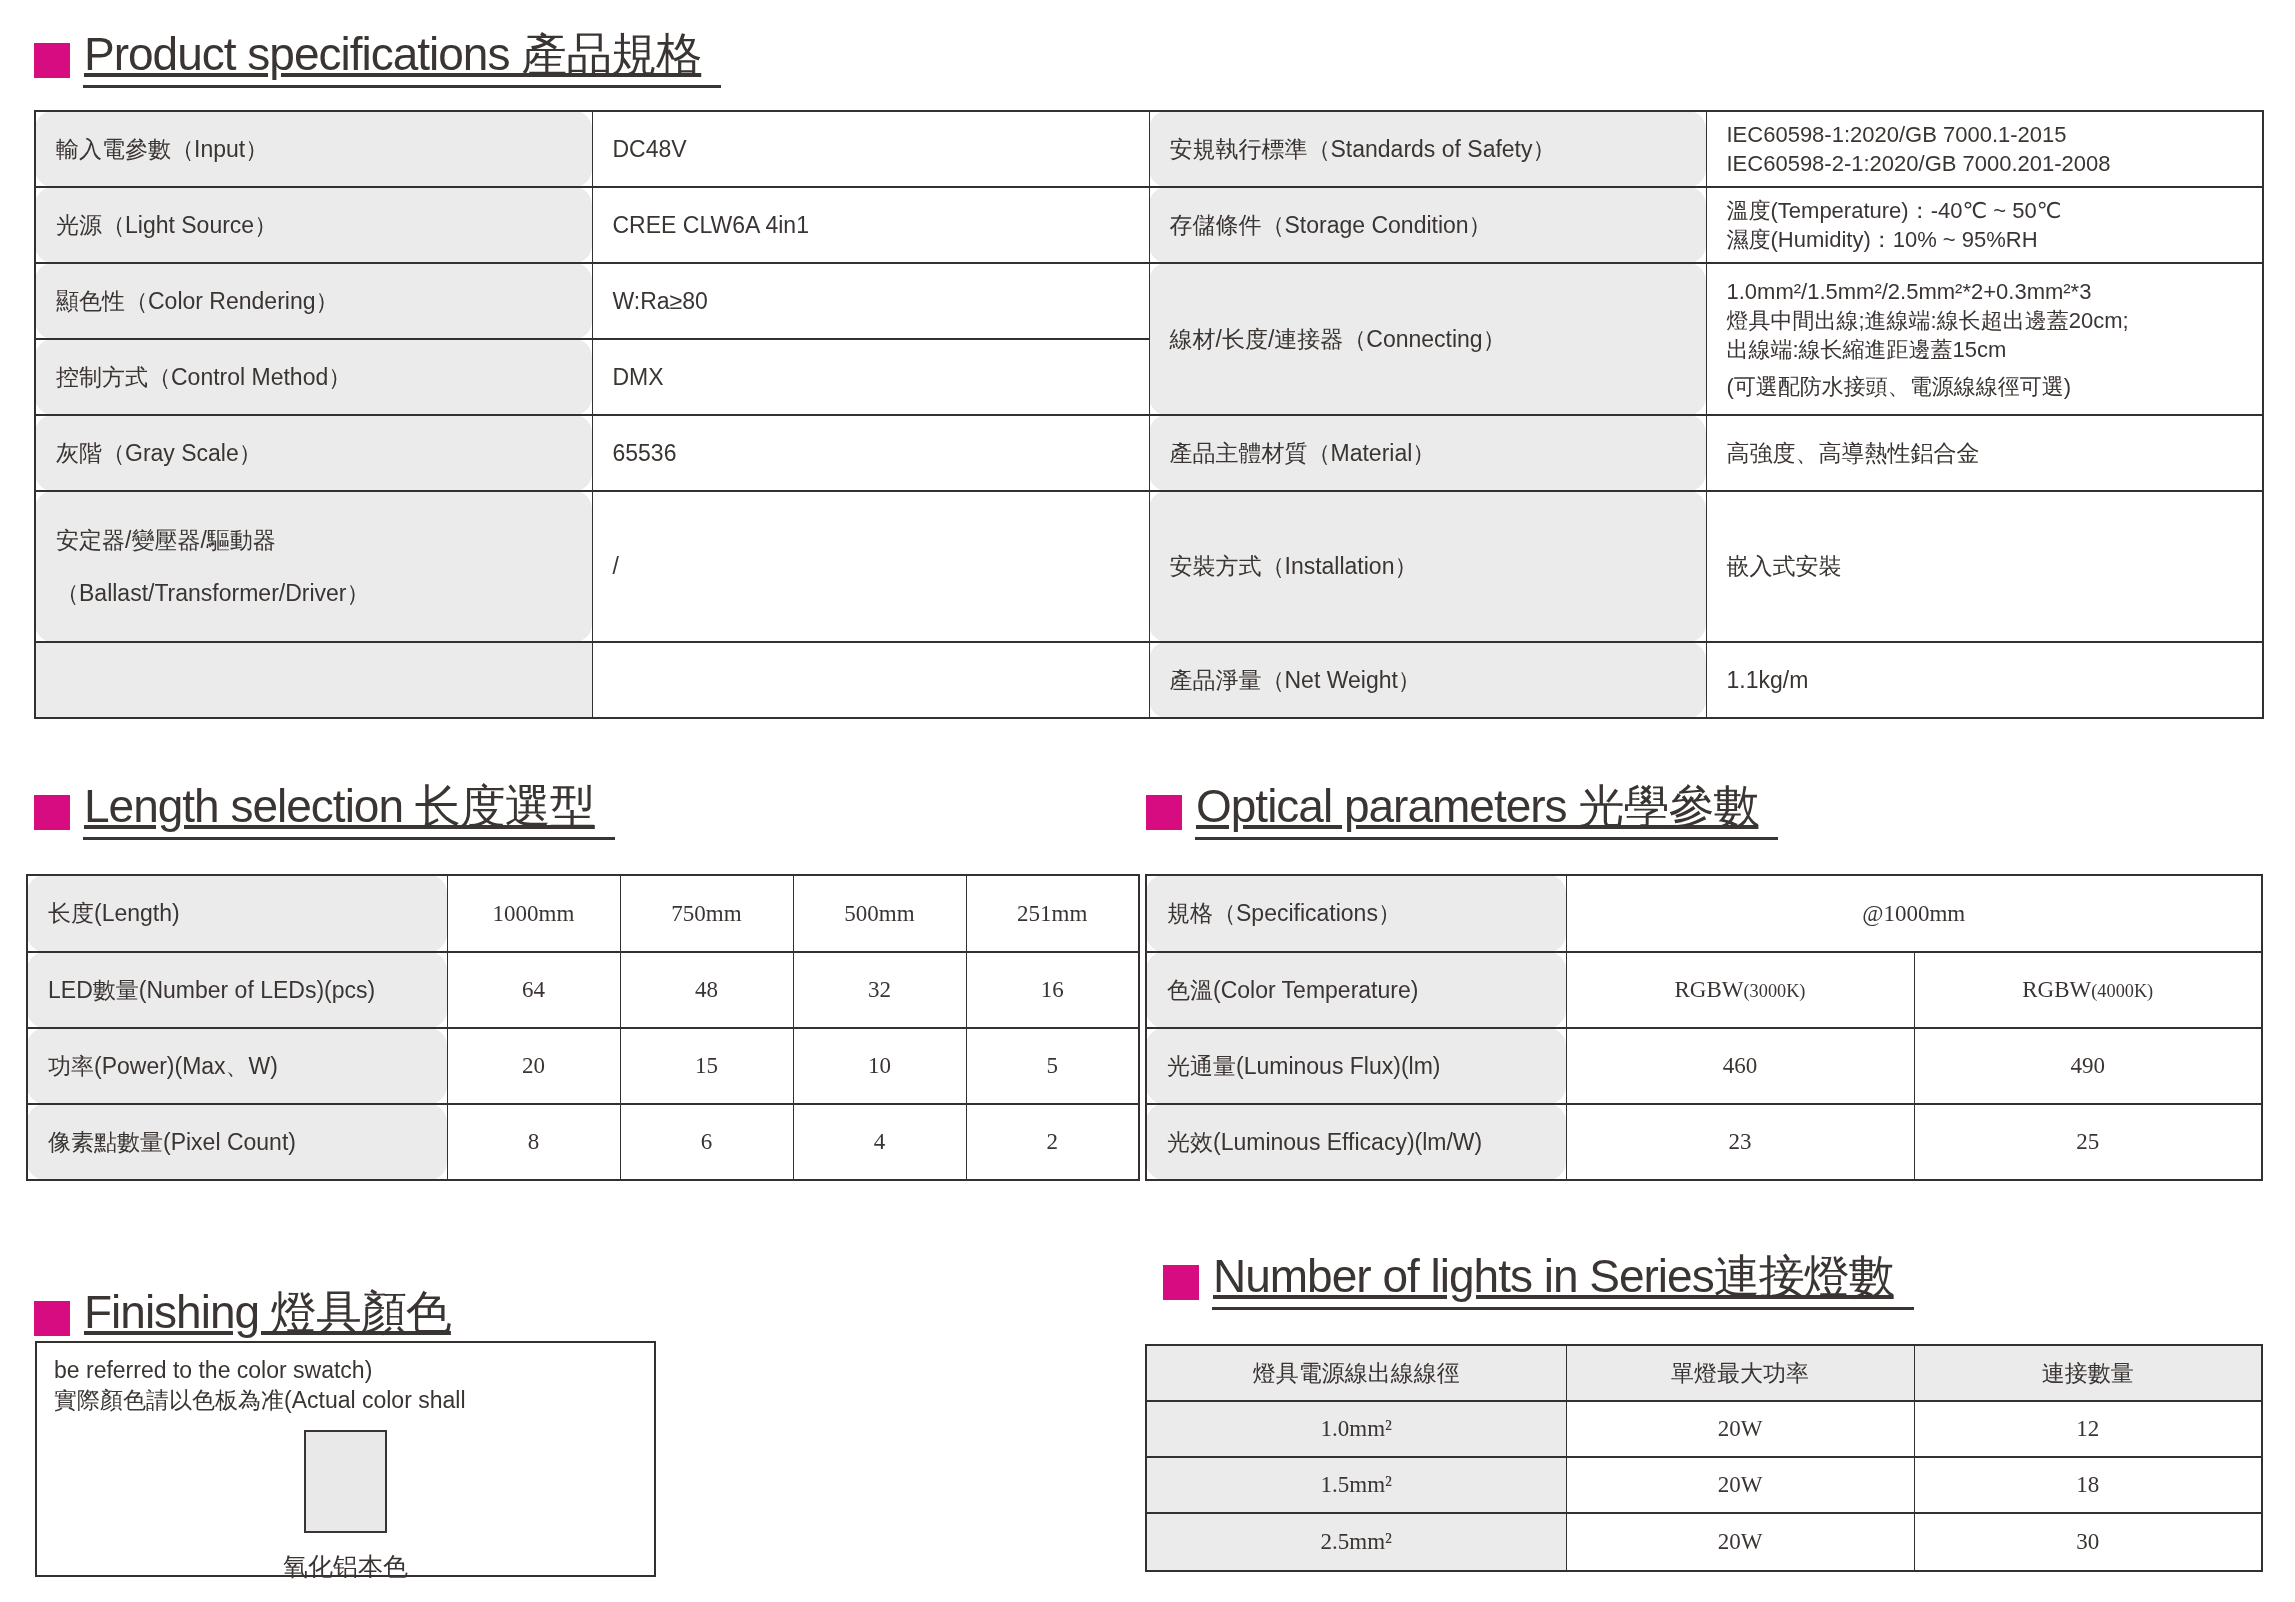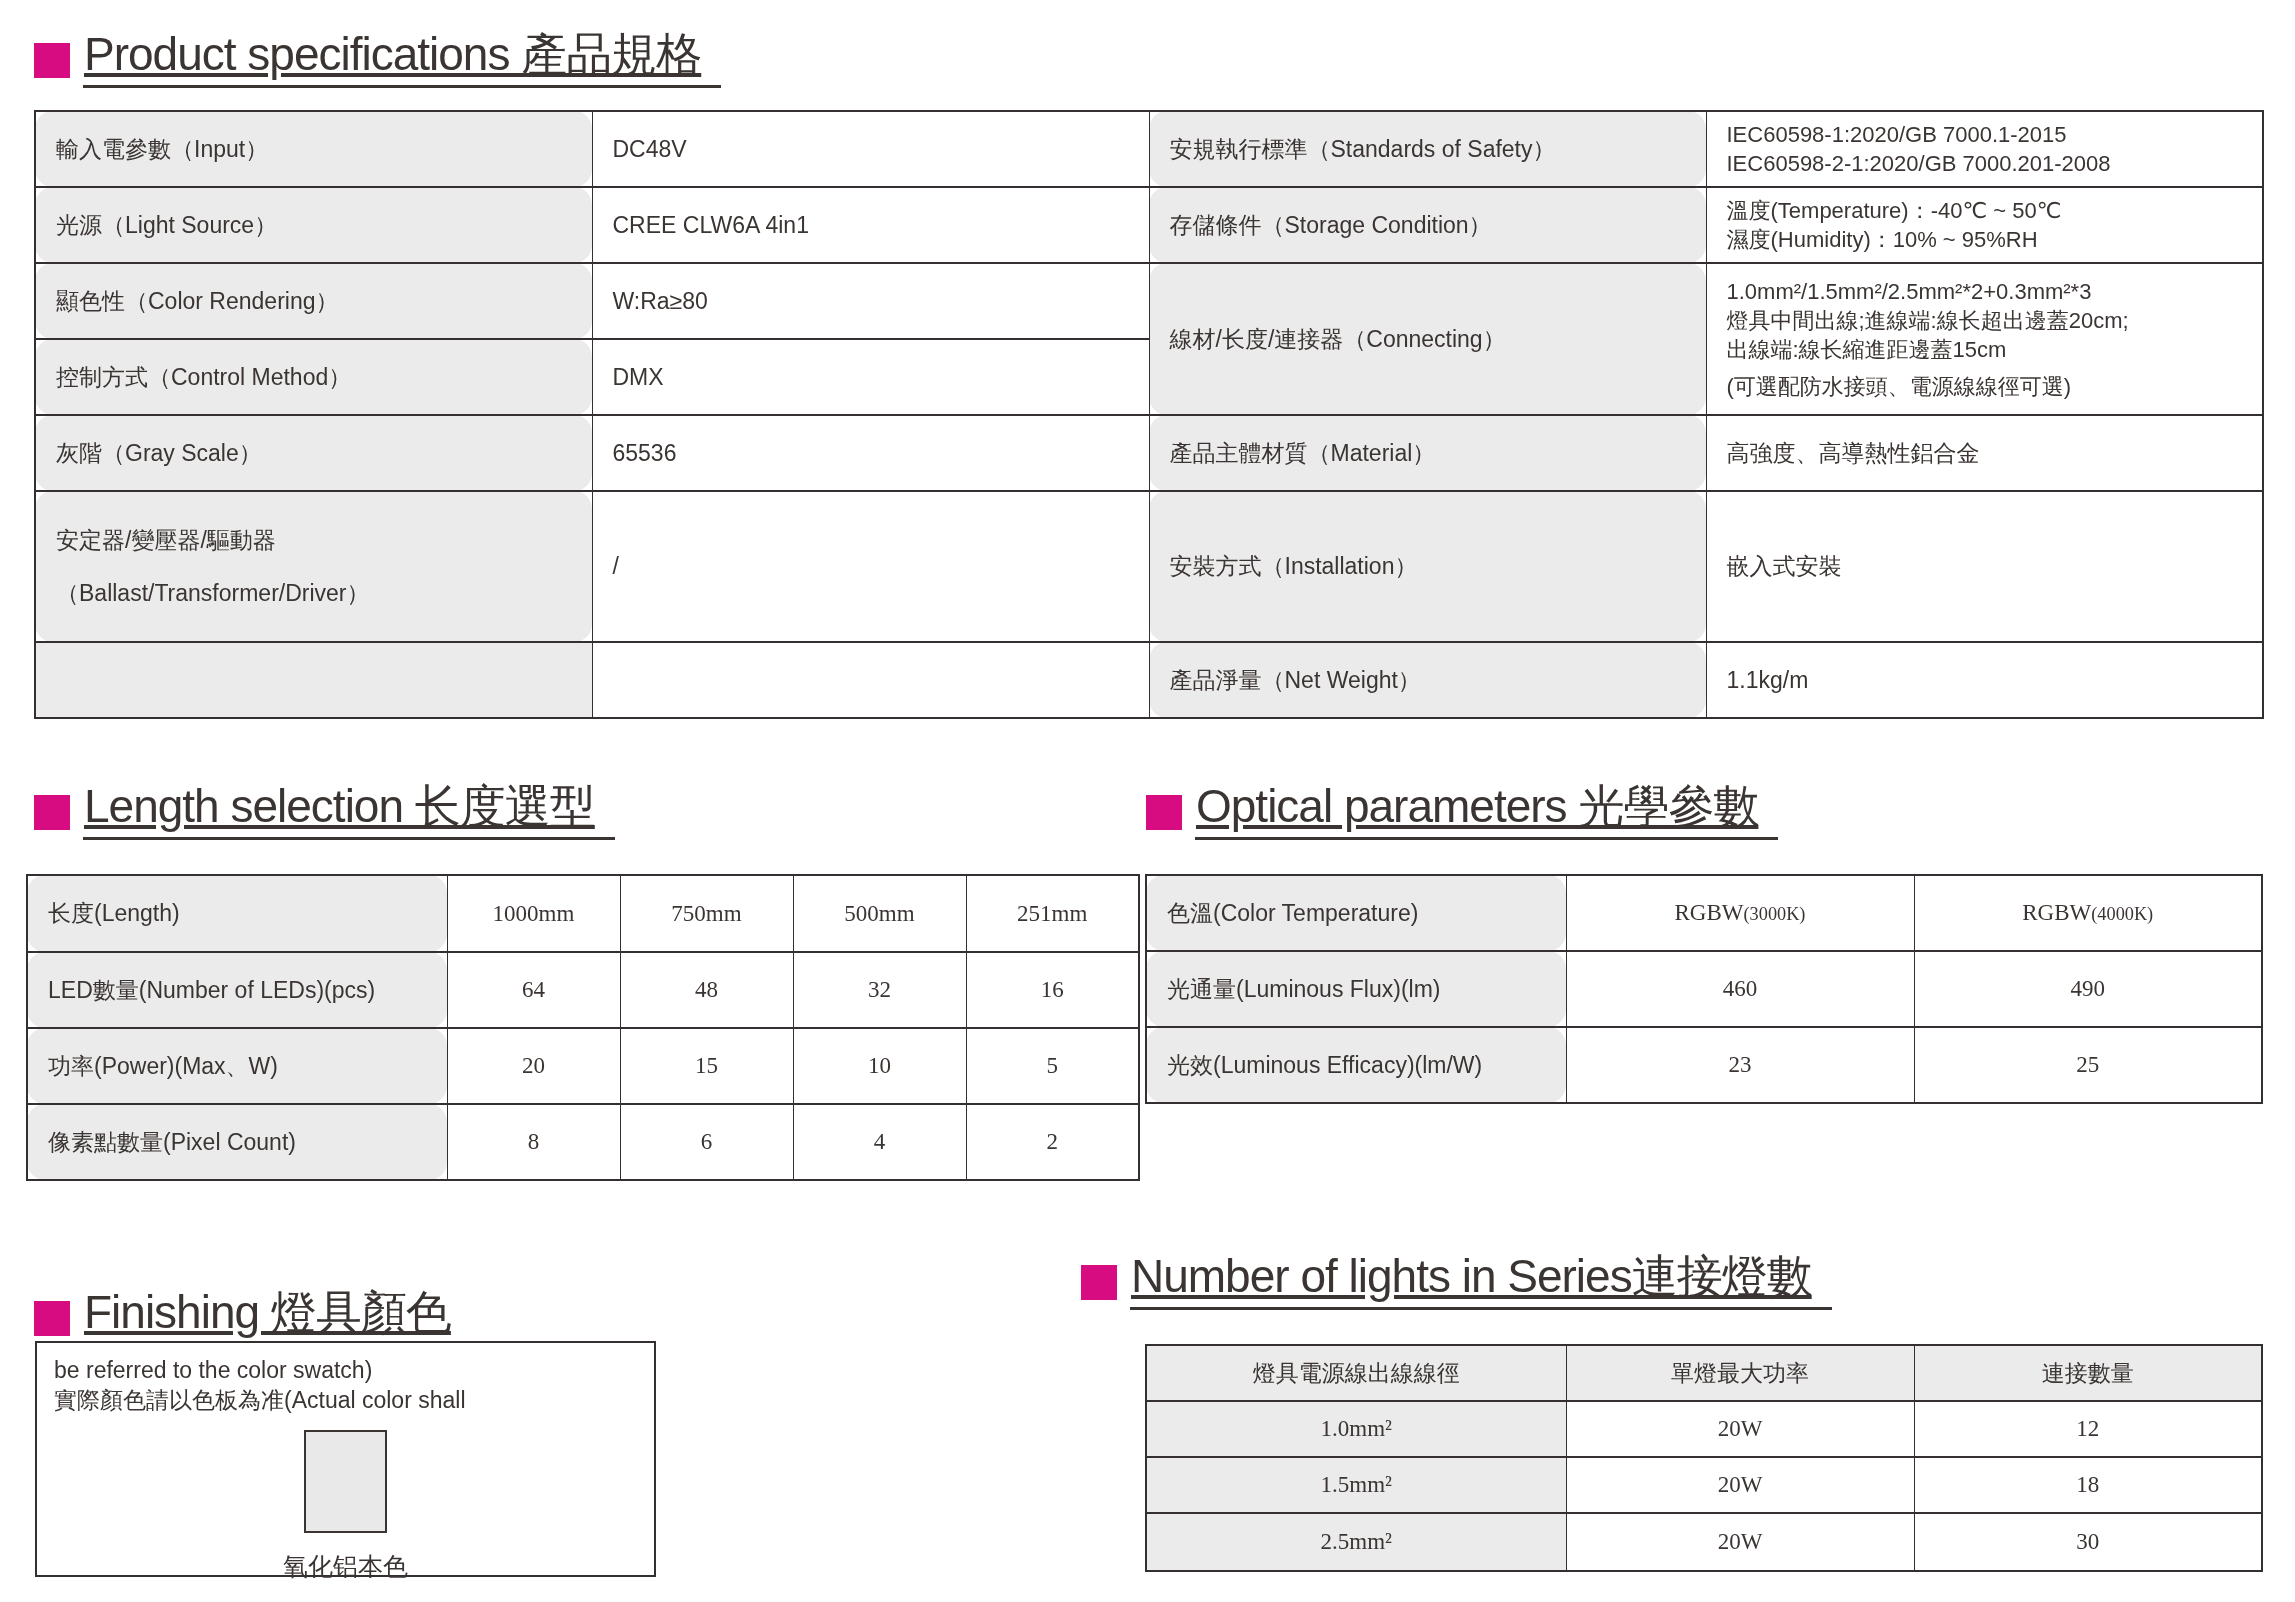--- a/index.html
+++ b/index.html
@@ -37,21 +37,21 @@
     border:2.5px solid #343030;background:#ffffff;
   }
   .fin-note{margin:13px 9px 0 17px;font-size:23px;line-height:1.3;}
   .fin-swatch{width:79px;height:99px;background:#e9e9e9;border:2.5px solid #3a3432;margin:14px auto 0 auto;}
   .fin-label{text-align:center;font-size:25px;margin-top:17px;}
   
   #t-product{left:34px;top:31px;}
   #t-length{left:34px;top:783px;}
   #t-optical{left:1146px;top:783px;}
   #t-finishing{left:34px;top:1289px;}
-  #t-series{left:1081px;top:1253px;}
+  #t-series{left:1163px;top:1253px;}
 </style>
 </head>
 <body>
 
 <div class="sec-title" id="t-product">
   <div class="sq"></div>
   <div class="st-text">Product specifications 產品規格</div>
 </div>
 
 <table id="product-table">
@@ -168,20 +168,24 @@
 </tbody>
   </table>
 
 <table id="optical-table">
   <colgroup>
       <col style="width:420px">
       <col style="width:348px">
       <col style="width:348px">
     </colgroup>
   <tbody>
+      <tr style="height:77px">
+    <td class="g lab">規格（Specifications）</td>
+    <td class="ctr" colspan="2">@1000mm</td>
+  </tr>
   <tr style="height:76px">
     <td class="g lab">色溫(Color Temperature)</td>
     <td class="ctr"><span>RGBW</span><span class="ct-sub">(3000K)</span></td>
     <td class="ctr"><span>RGBW</span><span class="ct-sub">(4000K)</span></td>
   </tr>
   <tr style="height:76px">
     <td class="g lab">光通量(Luminous Flux)(lm)</td>
     <td class="ctr">460</td>
     <td class="ctr">490</td>
   </tr>

